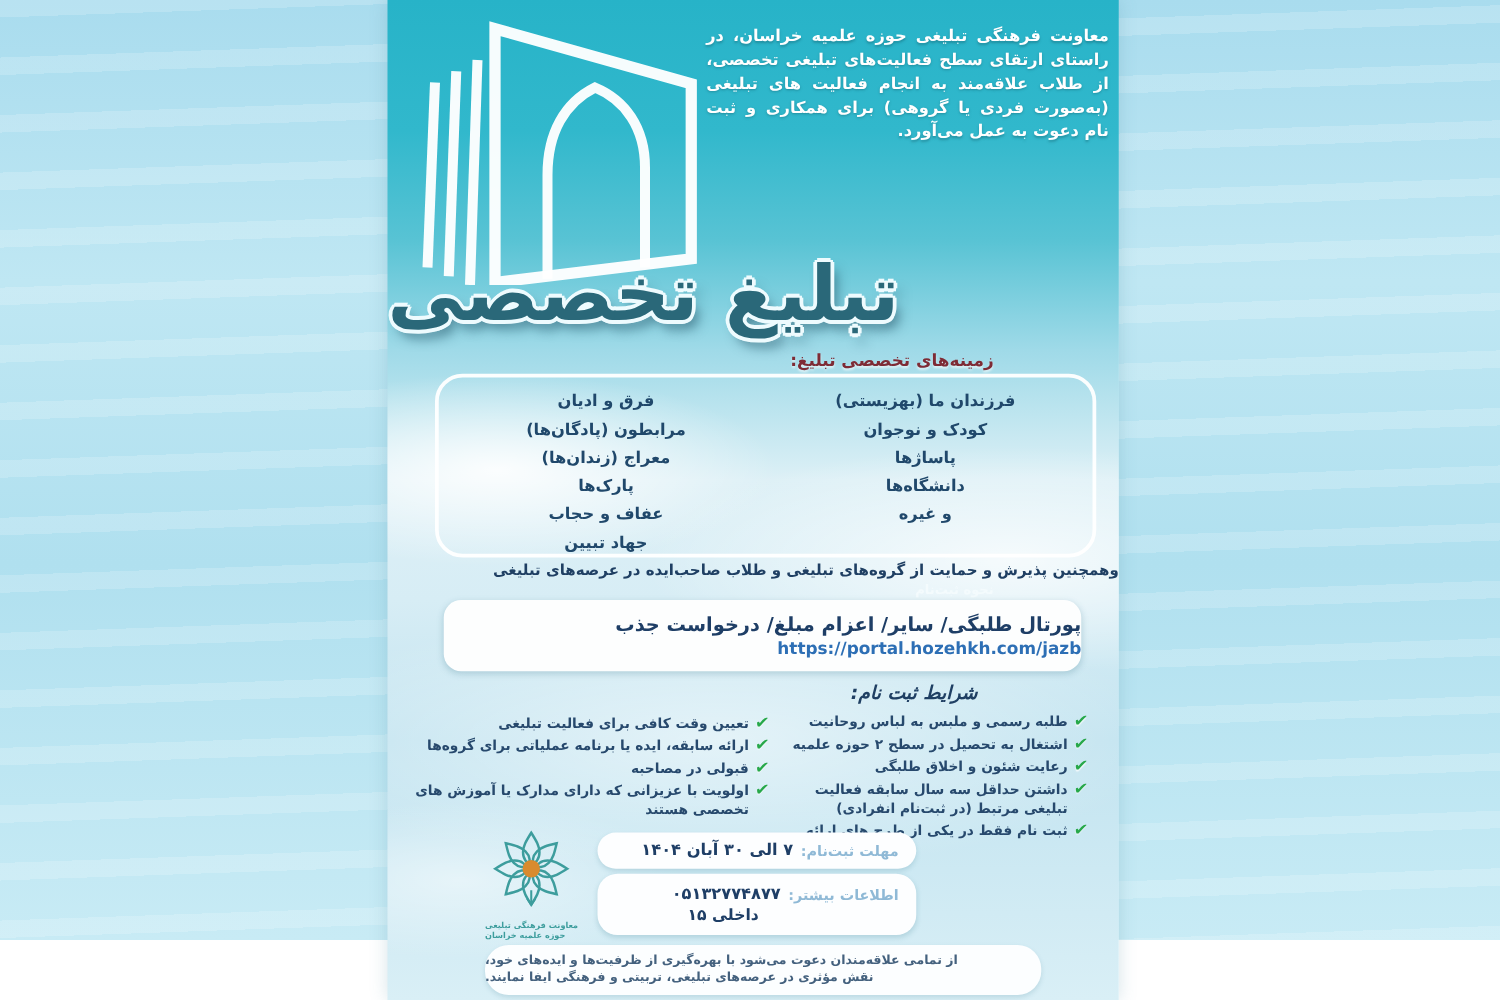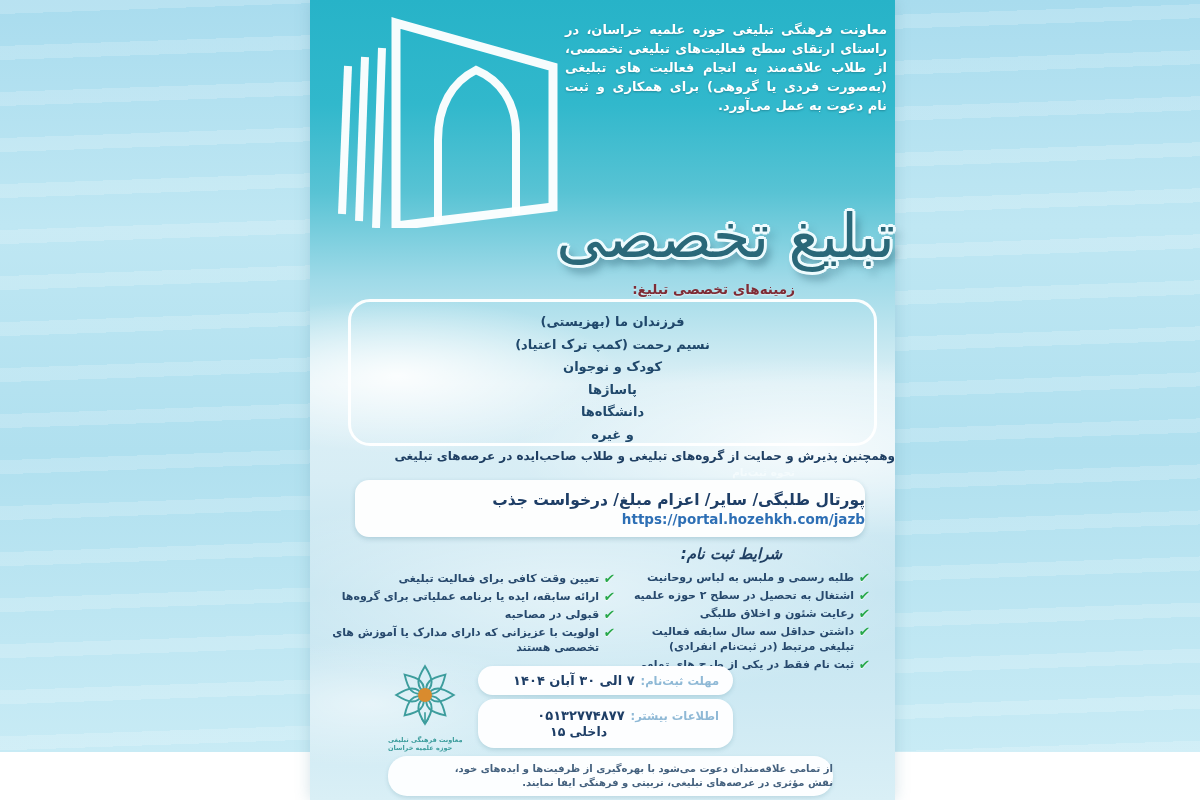--- a/index.html
+++ b/index.html
@@ -30,22 +30,22 @@
 
   
   .intro {
     position:absolute; right:8px; top:20px; width:322px;
     color:#ffffff; font-size:13px; font-weight:bold; line-height:19px;
     text-align:justify; text-shadow:0 1px 2px rgba(20,90,105,.45);
   }
 
   
   .title {
-    position:absolute; top:200px; left:0; right:0; text-align:right;
-    font-size:61px; font-weight:400; color:#2a6879; letter-spacing:-1px;
+    position:absolute; top:200px; left:0; right:0; text-align:left;
+    font-size:61px; font-weight:700; color:#2a6879; letter-spacing:-1px;
     text-shadow:
       -2px -2px 0 #eefbfe, 2px -2px 0 #eefbfe, -2px 2px 0 #eefbfe, 2px 2px 0 #eefbfe,
       0 -3px 0 #eefbfe, 0 3px 0 #eefbfe, -3px 0 0 #eefbfe, 3px 0 0 #eefbfe,
       5px 7px 9px rgba(17,62,82,.5);
   }
 
   .fields-heading {
     position:absolute; top:281px; right:100px;
     color:#7e2b35; font-size:13.5px; font-weight:900;
     text-shadow:0 1px 2px rgba(255,255,255,.7);
@@ -109,21 +109,21 @@
                flex-direction:column; align-items:flex-start; justify-content:center; gap:1px; }
   .pill-row { display:flex; gap:6px; align-items:center; }
   .pill-label { color:#8fb9d6; font-size:11.5px; font-weight:bold; white-space:nowrap; }
   .pill-value { color:#1e3e66; font-size:13px; font-weight:900; white-space:nowrap; }
   .pill-ext { color:#1e3e66; font-size:12.5px; font-weight:900; padding-left:58px; align-self:flex-start;
               direction:rtl; text-align:left; width:100%; }
 
   .footer-pill {
     position:absolute; top:756px; right:62px; left:78px; height:40px;
     background:#fcfeff; border-radius:19px; box-shadow:0 2px 4px rgba(70,130,150,.2);
-    display:flex; flex-direction:column; align-items:flex-start; justify-content:center;
+    display:flex; flex-direction:column; align-items:flex-end; justify-content:center;
   }
   .footer-line { color:#44617e; font-size:10px; font-weight:bold; line-height:14px; }
 </style>
 </head>
 <body>
 
 <div class="stage">
   <div class="poster">
 
     <div class="monogram">
@@ -140,26 +140,33 @@
 
     <p class="intro">معاونت فرهنگی تبلیغی حوزه علمیه خراسان، در راستای ارتقای سطح فعالیت‌های تبلیغی تخصصی، از طلاب علاقه‌مند به انجام فعالیت های تبلیغی (به‌صورت فردی یا گروهی) برای همکاری و ثبت نام دعوت به عمل می‌آورد.</p>
 
     <h1 class="title">تبلیغ تخصصی</h1>
 
     <div class="fields-heading">زمینه‌های تخصصی تبلیغ:</div>
 
     <div class="fields-box">
       <ul class="fields-col">
         <li>فرزندان ما (بهزیستی)</li>
-        <li>نسیم رحمت (کمپ ترک اعتیاد)</li>
         <li>کودک و نوجوان</li>
         <li>پاساژها</li>
         <li>دانشگاه‌ها</li>
         <li>و غیره</li>
       </ul>
+      <ul class="fields-col">
+        <li>فرق و ادیان</li>
+        <li>مرابطون (پادگان‌ها)</li>
+        <li>معراج (زندان‌ها)</li>
+        <li>پارک‌ها</li>
+        <li>عفاف و حجاب</li>
+        <li>جهاد تبیین</li>
+      </ul>
     </div>
 
     <div class="fields-note">وهمچنین پذیرش و حمایت از گروه‌های تبلیغی و طلاب صاحب‌ایده در عرصه‌های تبلیغی</div>
 
     <div class="register-label">نحوه ثبت‌نام</div>
     <div class="register-box">
       <div class="register-path">پورتال طلبگی/ سایر/ اعزام مبلغ/ درخواست جذب</div>
       <a class="register-url">https://portal.hozehkh.com/jazb</a>
     </div>
 
@@ -177,21 +184,21 @@
         <li>
           <span class="check">✔</span>
           <span class="cond-text">رعایت شئون و اخلاق طلبگی</span>
         </li>
         <li>
           <span class="check">✔</span>
           <span class="cond-text">داشتن حداقل سه سال سابقه فعالیت تبلیغی مرتبط (در ثبت‌نام انفرادی)</span>
         </li>
         <li>
           <span class="check">✔</span>
-          <span class="cond-text">ثبت نام فقط در یکی از طرح های تمامی</span>
+          <span class="cond-text">ثبت نام فقط در یکی از طرح های ارائه</span>
         </li>
       </ul>
       <ul class="cond-col left">
         <li>
           <span class="check">✔</span>
           <span class="cond-text">تعیین وقت کافی برای فعالیت تبلیغی</span>
         </li>
         <li>
           <span class="check">✔</span>
           <span class="cond-text">ارائه سابقه، ایده یا برنامه عملیاتی برای گروه‌ها</span>

